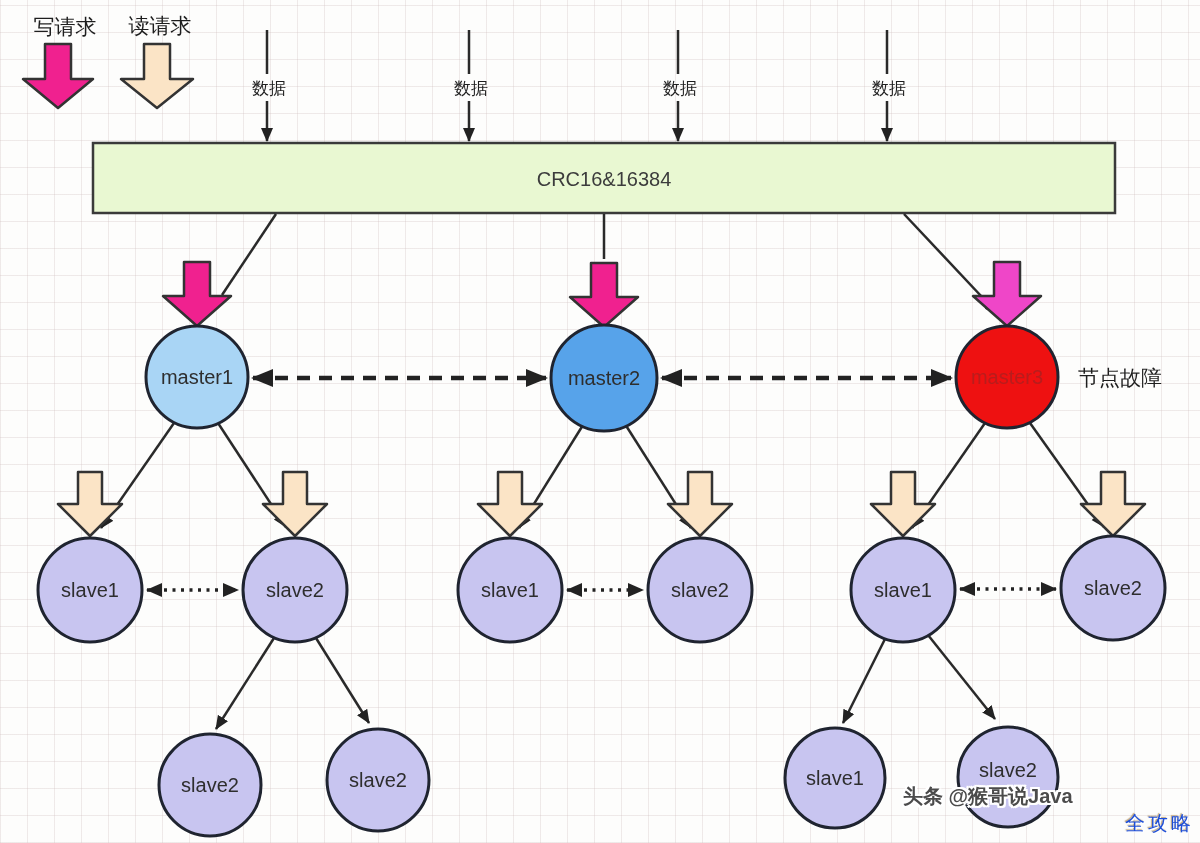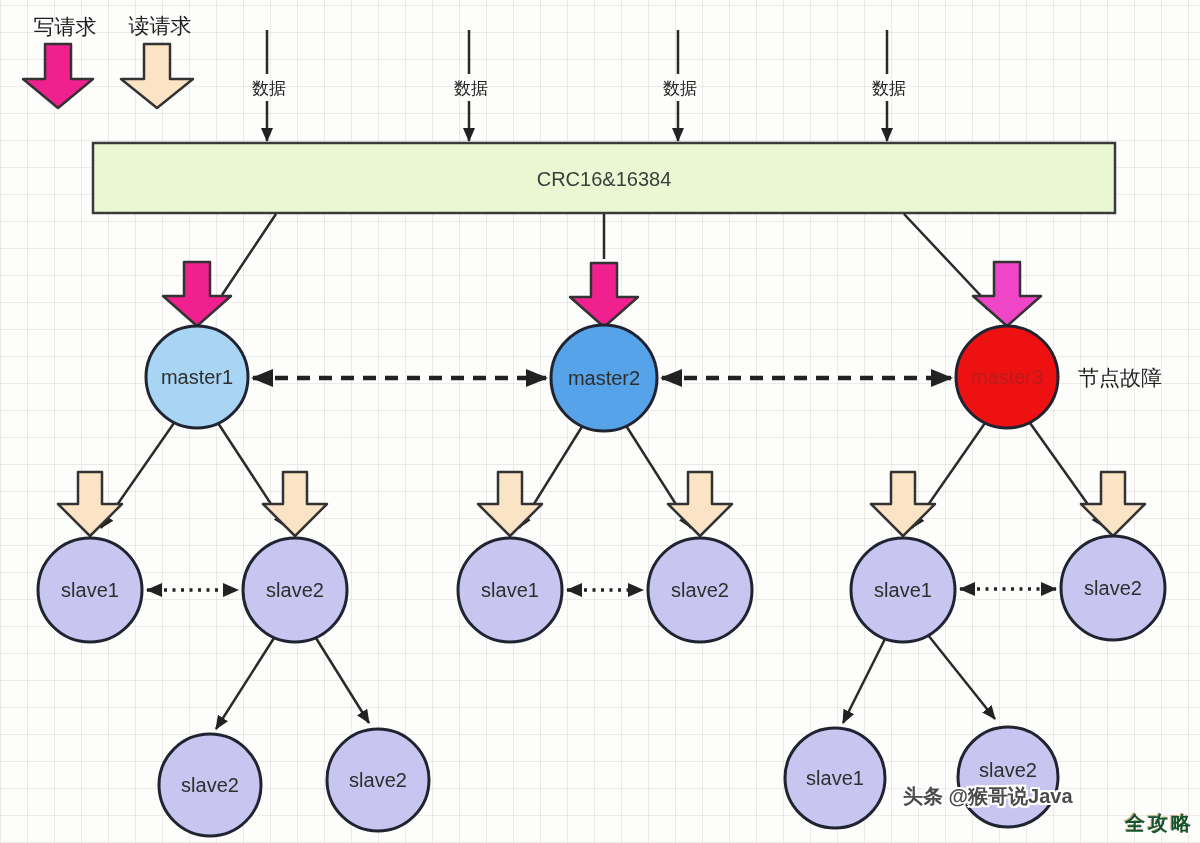--- a/index.html
+++ b/index.html
@@ -32,21 +32,21 @@
   .lbl-cn-left{font-size:21px;fill:#1e1e1e;text-anchor:start;}
   .lbl-data{font-size:17px;fill:#1e1e1e;text-anchor:middle;}
   .lbl-bar{font-size:20px;fill:#3c3c3c;text-anchor:middle;}
   .watermark{
     position:absolute;left:903px;top:786px;font-size:20px;font-weight:600;color:#4b4b4b;
     white-space:nowrap;line-height:1;
     text-shadow:-2px -2px 0 #fff,2px -2px 0 #fff,-2px 2px 0 #fff,2px 2px 0 #fff,
                 0 2px 0 #fff,2px 0 0 #fff,0 -2px 0 #fff,-2px 0 0 #fff;
   }
   .badge{
-    position:absolute;left:1125px;top:813px;font-size:20px;font-weight:700;color:#14532d;
+    position:absolute;left:1125px;top:813px;font-size:20px;font-weight:400;color:#1d4ed8;
     letter-spacing:3px;white-space:nowrap;line-height:1;
     text-shadow:1px 1px 0 #fff,-1px -1px 1px rgba(140,95,20,.55);
   }
 </style>
 </head>
 <body>
 
 <svg class="diagram" width="1200" height="843" viewBox="0 0 1200 843">
   <defs>
     <marker id="m-small" markerUnits="userSpaceOnUse" markerWidth="15" markerHeight="13" refX="13" refY="6" orient="auto-start-reverse">

